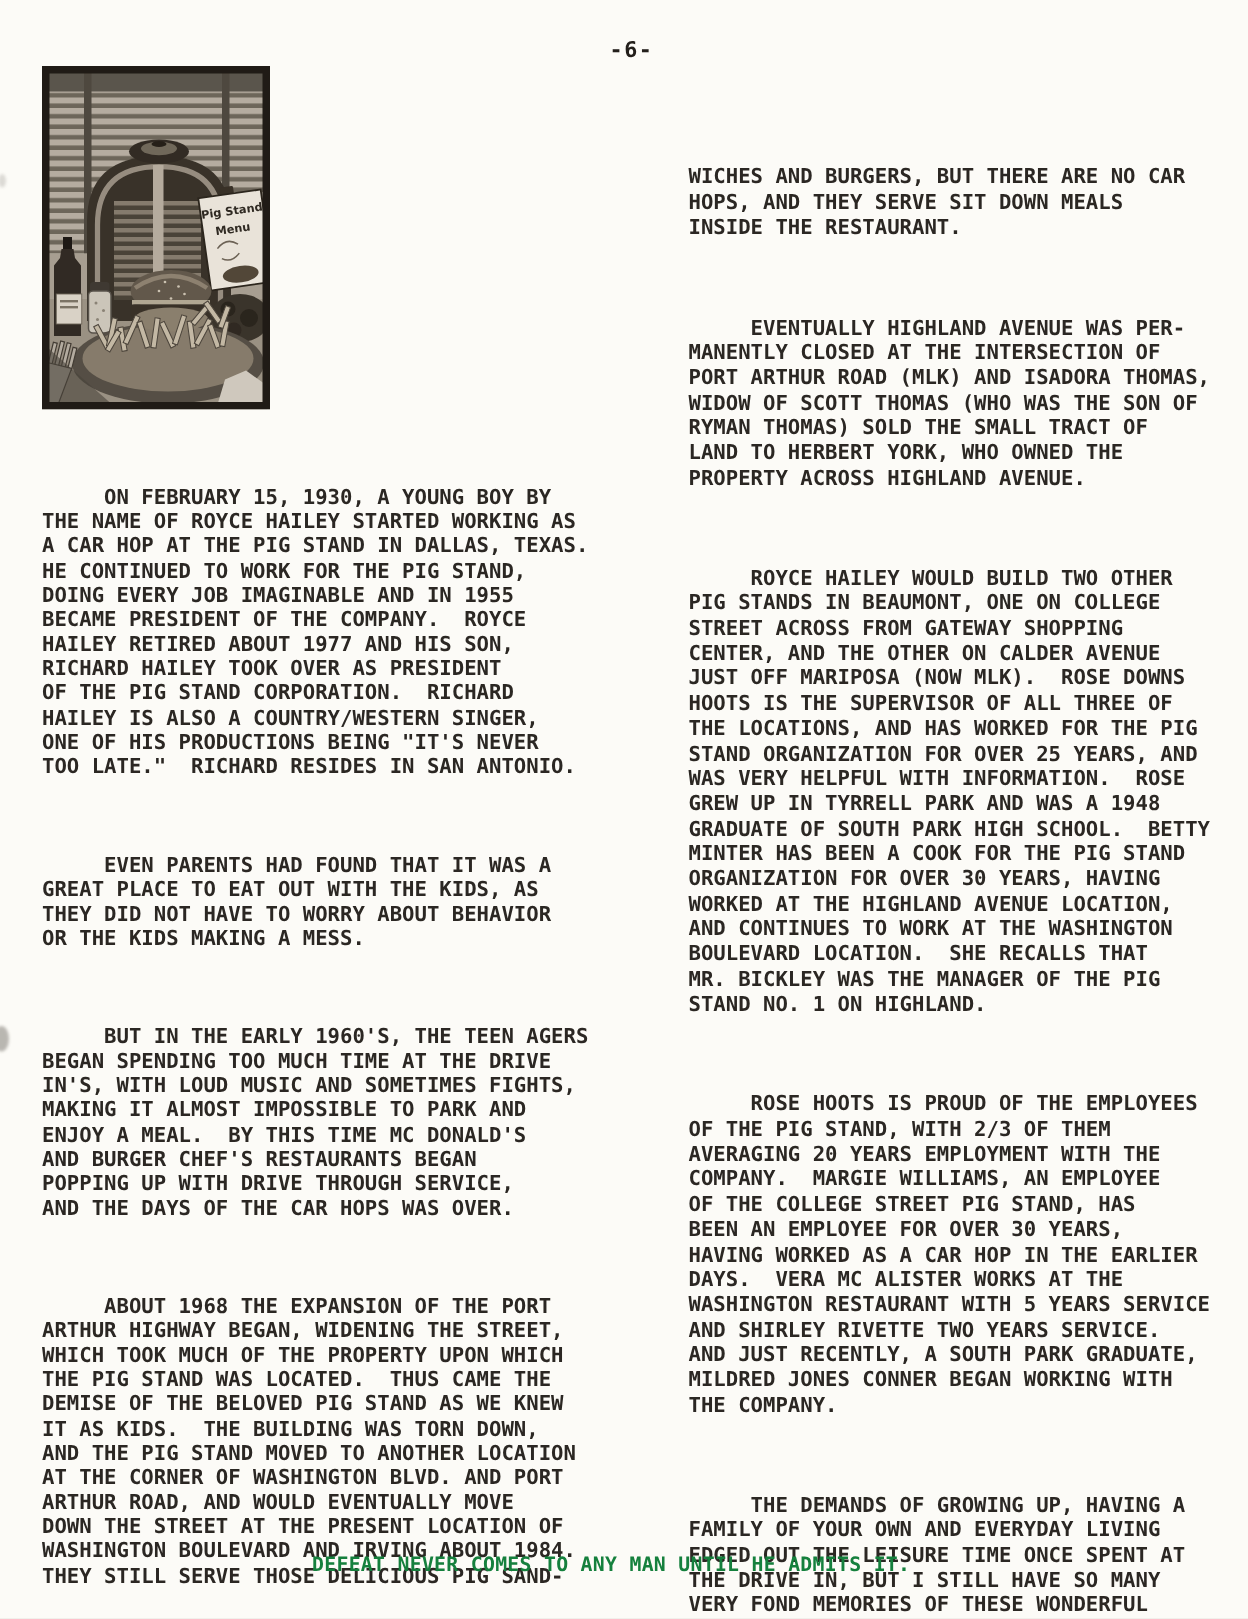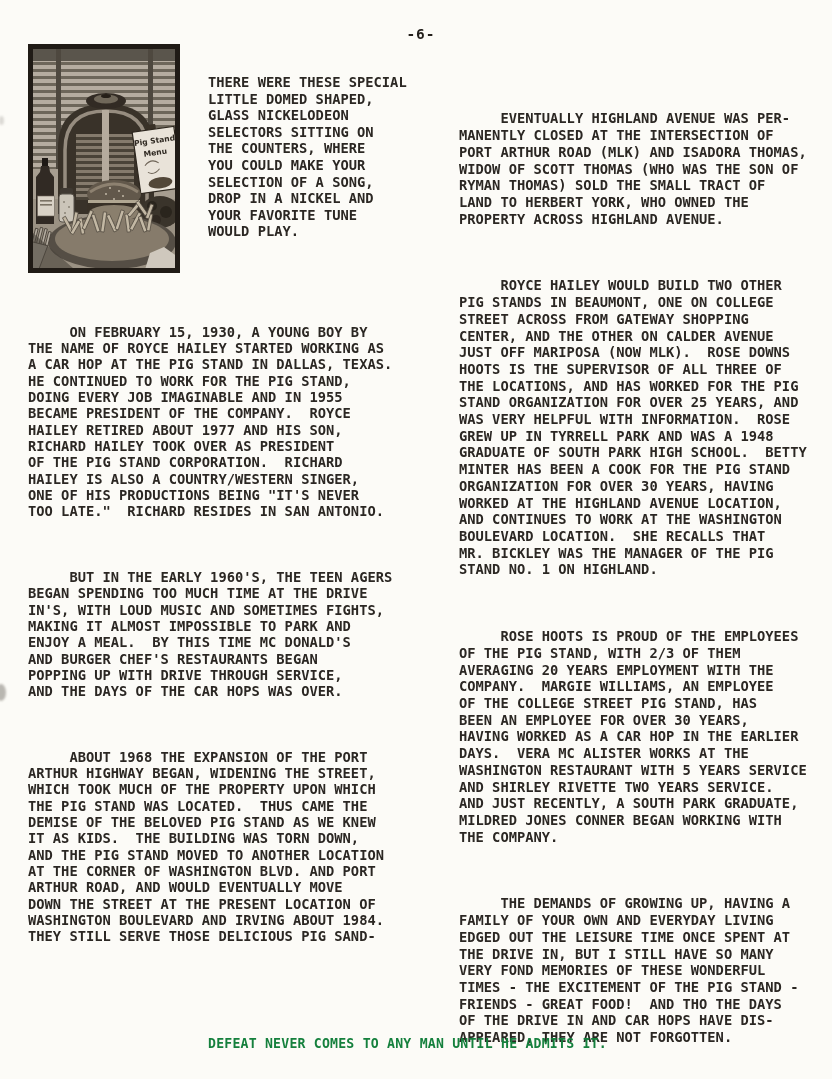--- a/index.html
+++ b/index.html
@@ -156,44 +156,38 @@
         <path d="M2,200 h16 l-3,26 h-10 z"></path>
       </g>
 
       <path d="M4,188 L4,225 L46,225 Z" fill="#454038" opacity="0.6"></path>
 
       <rect x="2.5" y="2.5" width="147" height="224" fill="none" stroke="#191511" stroke-width="5"></rect>
       <rect width="152" height="229" fill="#9b8a6d" opacity="0.06"></rect>
     </svg>
   </div>
 
-  <div class="col intro-col">THERE WERE THESE SPECIAL
-LITTLE DOMED SHAPED,
-GLASS NICKELODEON
-SELECTORS SITTING ON
-THE COUNTERS, WHERE
-YOU COULD MAKE YOUR
-SELECTION OF A SONG,
-DROP IN A NICKEL AND
-YOUR FAVORITE TUNE
-WOULD PLAY.</div>
 
   <div class="col left-body">
     <div class="para">     ON FEBRUARY 15, 1930, A YOUNG BOY BY
 THE NAME OF ROYCE HAILEY STARTED WORKING AS
 A CAR HOP AT THE PIG STAND IN DALLAS, TEXAS.
 HE CONTINUED TO WORK FOR THE PIG STAND,
 DOING EVERY JOB IMAGINABLE AND IN 1955
 BECAME PRESIDENT OF THE COMPANY.  ROYCE
 HAILEY RETIRED ABOUT 1977 AND HIS SON,
 RICHARD HAILEY TOOK OVER AS PRESIDENT
 OF THE PIG STAND CORPORATION.  RICHARD
 HAILEY IS ALSO A COUNTRY/WESTERN SINGER,
 ONE OF HIS PRODUCTIONS BEING "IT'S NEVER
 TOO LATE."  RICHARD RESIDES IN SAN ANTONIO.</div>
+    <div class="para">     EVEN PARENTS HAD FOUND THAT IT WAS A
+GREAT PLACE TO EAT OUT WITH THE KIDS, AS
+THEY DID NOT HAVE TO WORRY ABOUT BEHAVIOR
+OR THE KIDS MAKING A MESS.</div>
     <div class="para">     BUT IN THE EARLY 1960'S, THE TEEN AGERS
 BEGAN SPENDING TOO MUCH TIME AT THE DRIVE
 IN'S, WITH LOUD MUSIC AND SOMETIMES FIGHTS,
 MAKING IT ALMOST IMPOSSIBLE TO PARK AND
 ENJOY A MEAL.  BY THIS TIME MC DONALD'S
 AND BURGER CHEF'S RESTAURANTS BEGAN
 POPPING UP WITH DRIVE THROUGH SERVICE,
 AND THE DAYS OF THE CAR HOPS WAS OVER.</div>
     <div class="para">     ABOUT 1968 THE EXPANSION OF THE PORT
 ARTHUR HIGHWAY BEGAN, WIDENING THE STREET,
@@ -203,20 +197,23 @@
 IT AS KIDS.  THE BUILDING WAS TORN DOWN,
 AND THE PIG STAND MOVED TO ANOTHER LOCATION
 AT THE CORNER OF WASHINGTON BLVD. AND PORT
 ARTHUR ROAD, AND WOULD EVENTUALLY MOVE
 DOWN THE STREET AT THE PRESENT LOCATION OF
 WASHINGTON BOULEVARD AND IRVING ABOUT 1984.
 THEY STILL SERVE THOSE DELICIOUS PIG SAND-</div>
   </div>
 
   <div class="col right-col">
+    <div class="para">WICHES AND BURGERS, BUT THERE ARE NO CAR
+HOPS, AND THEY SERVE SIT DOWN MEALS
+INSIDE THE RESTAURANT.</div>
     <div class="para">     EVENTUALLY HIGHLAND AVENUE WAS PER-
 MANENTLY CLOSED AT THE INTERSECTION OF
 PORT ARTHUR ROAD (MLK) AND ISADORA THOMAS,
 WIDOW OF SCOTT THOMAS (WHO WAS THE SON OF
 RYMAN THOMAS) SOLD THE SMALL TRACT OF
 LAND TO HERBERT YORK, WHO OWNED THE
 PROPERTY ACROSS HIGHLAND AVENUE.</div>
     <div class="para">     ROYCE HAILEY WOULD BUILD TWO OTHER
 PIG STANDS IN BEAUMONT, ONE ON COLLEGE
 STREET ACROSS FROM GATEWAY SHOPPING

